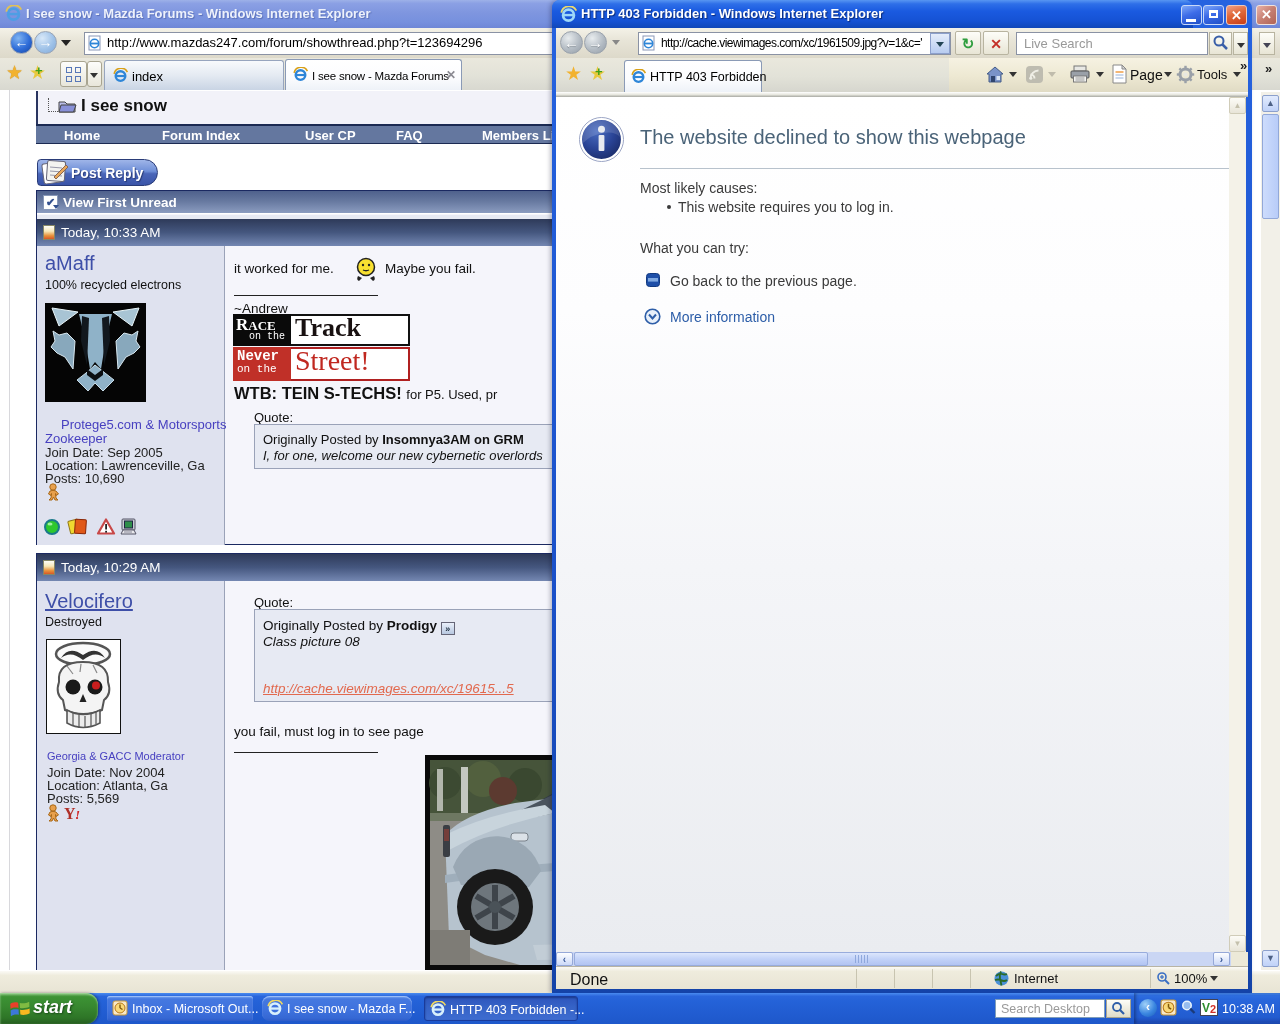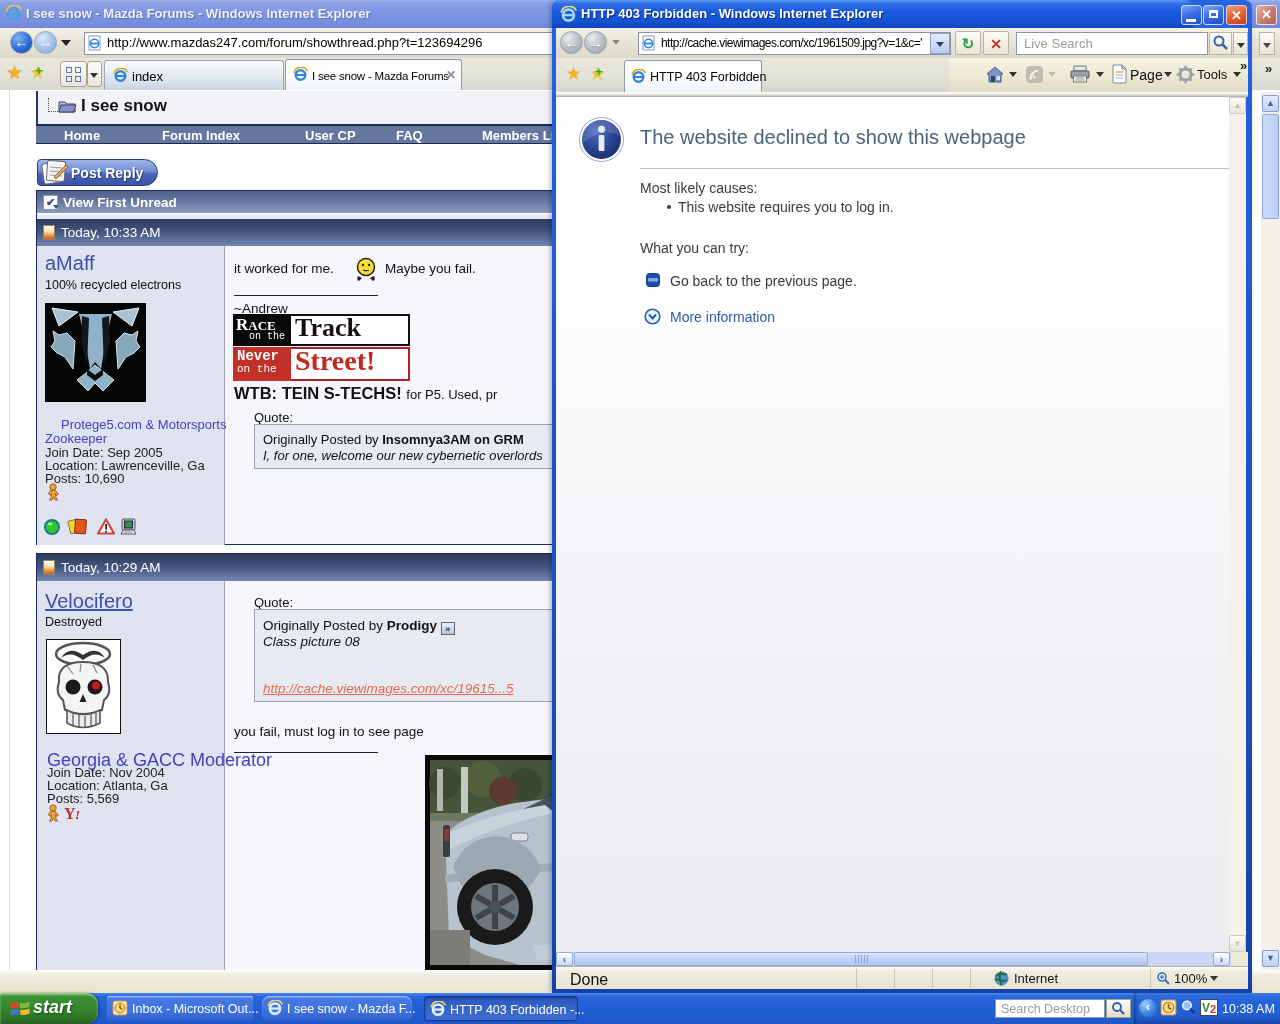--- a/index.html
+++ b/index.html
@@ -189,21 +189,21 @@
       <div class="a" id="banner" style="left:196px;top:123px;width:143px;height:68px;font-family:'Liberation Serif',serif">
 <div class="a" style="left:0;top:0;width:177px;height:32px;background:#fff;border:2px solid #111"></div>
 <div class="a" style="left:0;top:0;width:58px;height:32px;background:#0A0A0A"></div>
 <div class="a tx" style="left:3px;top:1px;font-size:17px;font-weight:bold;color:#fff;font-family:'Liberation Serif',serif">R<span style="font-size:13px">ACE</span></div>
 <div class="a tx" style="left:16px;top:17px;font-size:10px;color:#fff;font-family:'Liberation Mono',monospace">on the</div>
 <div class="a tx" style="left:62px;top:-1px;font-size:26px;font-weight:bold;color:#181010;font-family:'Liberation Serif',serif">Track</div>
 <div class="a" style="left:0;top:33px;width:177px;height:34px;background:#fff;border:2px solid #B02020"></div>
 <div class="a" style="left:0;top:33px;width:58px;height:34px;background:#C03028"></div>
 <div class="a tx" style="left:4px;top:34px;font-size:14px;font-weight:bold;color:#fff;font-family:'Liberation Mono',monospace">Never</div>
 <div class="a tx" style="left:4px;top:49px;font-size:11px;color:#fff;font-family:'Liberation Mono',monospace">on the</div>
-<div class="a tx" style="left:62px;top:31px;font-size:28px;font-weight:bold;color:#C02820;font-family:'Liberation Serif',serif">Street!</div>
+<div class="a tx" style="left:62px;top:31px;font-size:28px;font-weight:normal;color:#C02820;font-family:'Liberation Serif',serif">Street!</div>
 </div>
       <div class="a tx" style="left:197px;top:193px;font-size:16.5px;font-weight:bold;color:#111">WTB: TEIN S-TECHS! <span style="font-size:13px;font-weight:normal">for P5. Used, pr</span></div>
       <div class="a tx" style="left:217px;top:219px;font-size:13px;color:#111">Quote:</div>
       <div class="a" style="left:217px;top:233px;width:600px;height:45px;background:#E7EAF3;border:1px solid #9AA2B8">
         <div class="a tx" style="left:8px;top:7px;font-size:13px;color:#111">Originally Posted by <b>Insomnya3AM on GRM</b></div>
         <div class="a tx" style="left:8px;top:23px;font-size:13px;font-style:italic;color:#111">I, for one, welcome our new cybernetic overlords</div>
       </div>
     </div>
 
     <div class="a" style="left:36px;top:463px;width:1214px;height:425px;border:1px solid #1B2961;background:#F5F5FB">
@@ -226,21 +226,21 @@
 <path d="M36 54 L32.5 62 L39.5 62 Z" fill="#222"></path>
 <path d="M20 70 Q36 79 53 70 L53 83 Q36 92 20 83 Z" fill="#ECECEC" stroke="#555" stroke-width="1.6"></path>
 <g stroke="#555" stroke-width="1.2">
                 <line x1="26" y1="72" x2="26" y2="85"></line>
                 <line x1="32" y1="75" x2="32" y2="88"></line>
                 <line x1="38" y1="76" x2="38" y2="88"></line>
                 <line x1="44" y1="74" x2="44" y2="87"></line>
                 <line x1="49" y1="71" x2="49" y2="84"></line>
               </g>
 </svg></div>
-      <div class="a tx" style="left:10px;top:196px;font-size:18px;color:#4740C0">Georgia &amp; GACC Moderator</div>
+      <div class="a tx" style="left:10px;top:196px;font-size:11px;color:#4740C0">Georgia &amp; GACC Moderator</div>
       <div class="a tx" style="left:10px;top:211px;font-size:13px;color:#222">Join Date: Nov 2004</div>
       <div class="a tx" style="left:10px;top:224px;font-size:13px;color:#222">Location: Atlanta, Ga</div>
       <div class="a tx" style="left:10px;top:237px;font-size:13px;color:#222">Posts: 5,569</div>
       <div class="a" style="left:8px;top:250px;width:17px;height:18px" id="ging2"><svg width="17" height="18" viewBox="0 0 17 18">
               <circle cx="8" cy="4" r="3.2" fill="#E8A04C" stroke="#A86818"></circle>
               <path d="M5 8 Q8 6.5 11 8 L13.5 11 L11 12.5 L10.5 10.5 L11 15 L13 17 L10 17 L8.5 14 L7 17 L4 17 L6 15 L6.5 10.5 L6 12.5 L3.5 11 Z" fill="#E8A04C" stroke="#A86818"></path>
             </svg></div>
       <div class="a" style="left:27px;top:250px;width:20px;height:18px" id="yico"><svg width="20" height="18" viewBox="0 0 20 18">
               <text x="0" y="15" font-family="Liberation Serif" font-size="16" font-weight="bold" fill="#B03028">Y</text>
               <text x="11" y="15" font-family="Liberation Serif" font-size="13" font-weight="bold" font-style="italic" fill="#D02020">!</text>

